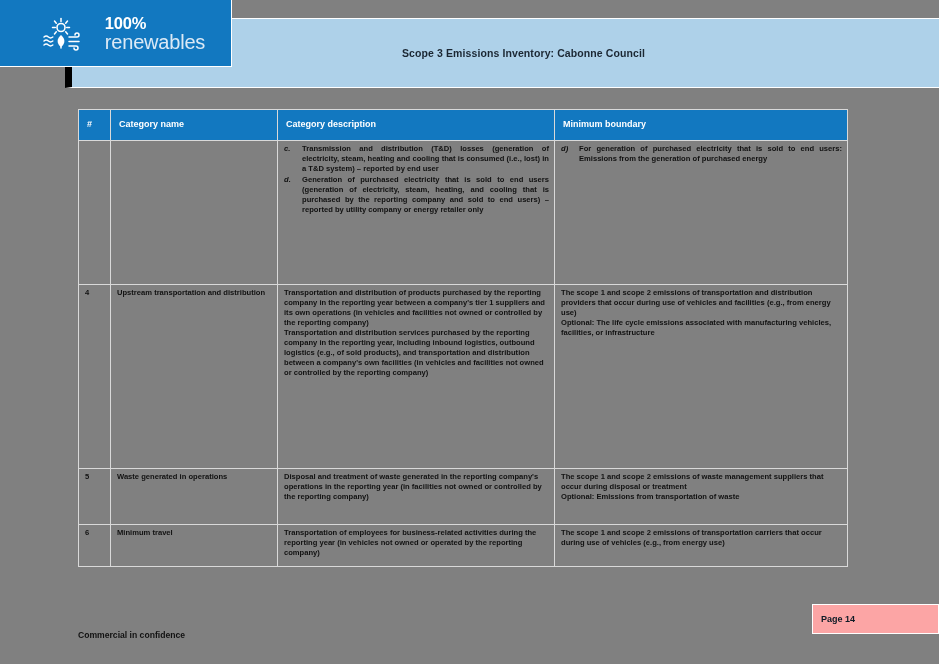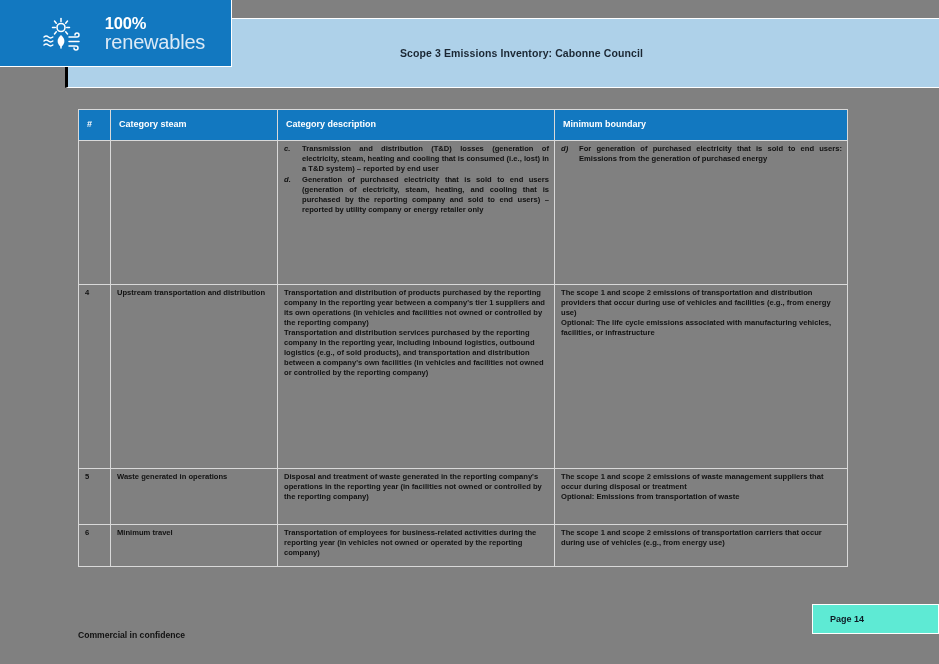--- a/index.html
+++ b/index.html
@@ -18,21 +18,21 @@
   
   #header-band {
     position: absolute;
     left: 65px;
     top: 18px;
     width: 874px;
     height: 70px;
     background: #aed1e9;
     border-top: 1px solid #ffffff;
     border-bottom: 1px solid #ffffff;
-    border-left: 3px solid #000000;
+    border-left: 7px solid #000000;
     box-sizing: border-box;
   }
   #header-title {
     position: absolute;
     left: 0;
     right: 0;
     top: 50%;
     transform: translateY(-50%);
     text-align: center;
     font-size: 10.5px;
@@ -157,26 +157,26 @@
     font-size: 8.6px;
     color: #111111;
     font-weight: bold;
   }
   #page-badge {
     position: absolute;
     left: 812px;
     top: 604px;
     width: 127px;
     height: 30px;
-    background: #5eead4;
+    background: #fca5a5;
     border: 1px solid #ffffff;
     box-sizing: border-box;
     display: flex;
     align-items: center;
-    padding-left: 17px;
+    padding-left: 8px;
     font-size: 9px;
     font-weight: bold;
     color: #0e1b26;
   }
 </style>
 </head>
 <body>
 
 <div id="header-band">
   <div id="header-title">Scope 3 Emissions Inventory: Cabonne Council</div>
@@ -222,21 +222,21 @@
 <table id="content-table">
   <colgroup>
     <col class="col-num">
       <col class="col-name">
       <col class="col-desc">
       <col class="col-bound">
   </colgroup>
   <thead>
     <tr>
       <th>#</th>
-      <th>Category steam</th>
+      <th>Category name</th>
       <th>Category description</th>
       <th>Minimum boundary</th>
     </tr>
   </thead>
   <tbody id="table-body">
       <tr class="row-cont" style="height: 144px;">
         <td class="cell-num"></td>
         <td class="cell-name"></td>
         <td class="cell-desc">
           <ol class="sublist">

